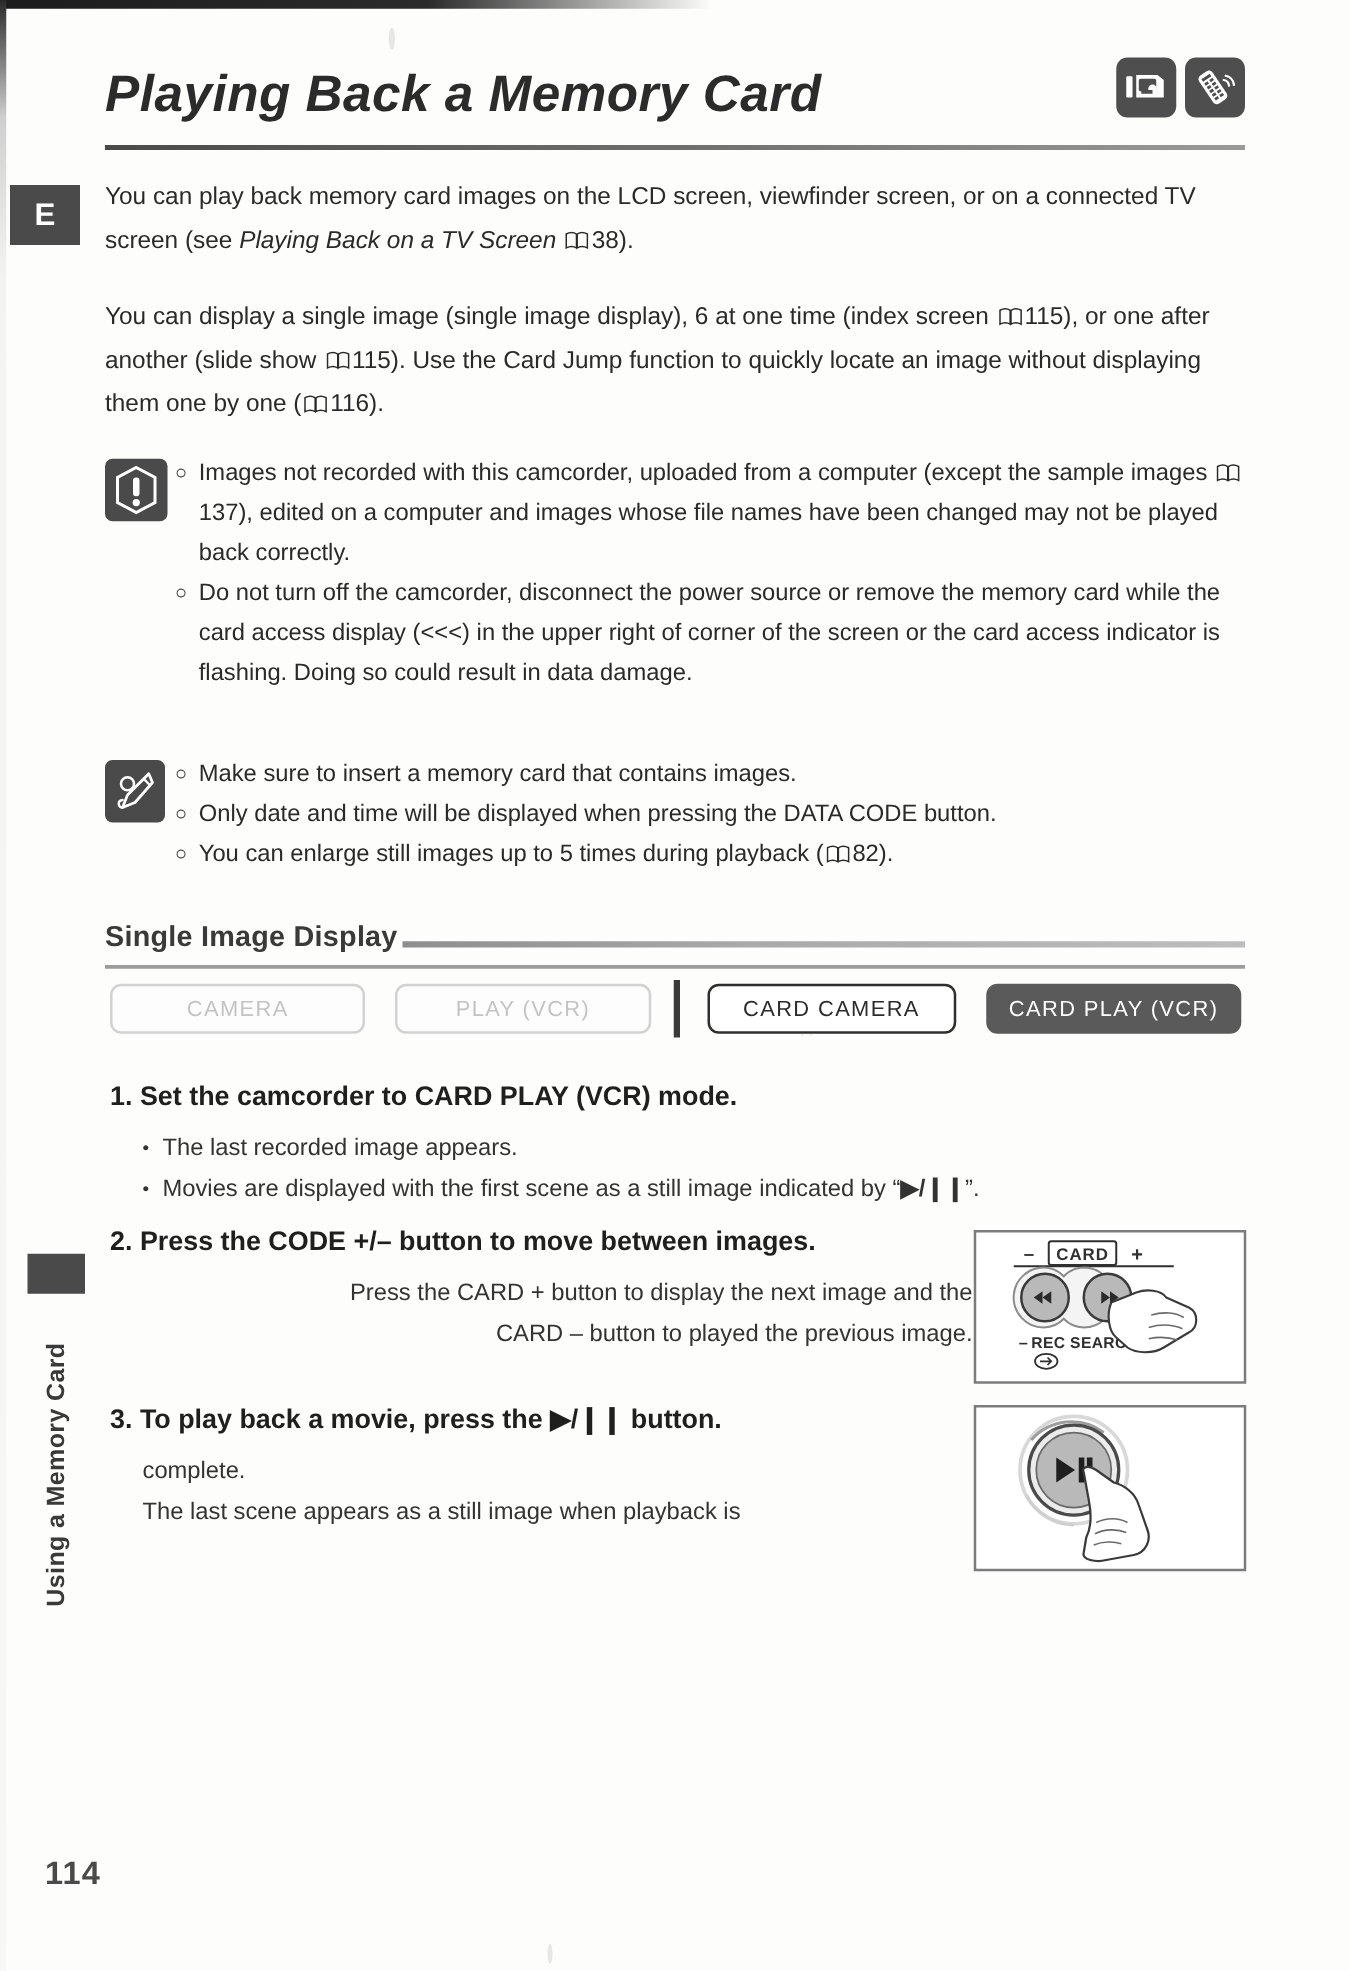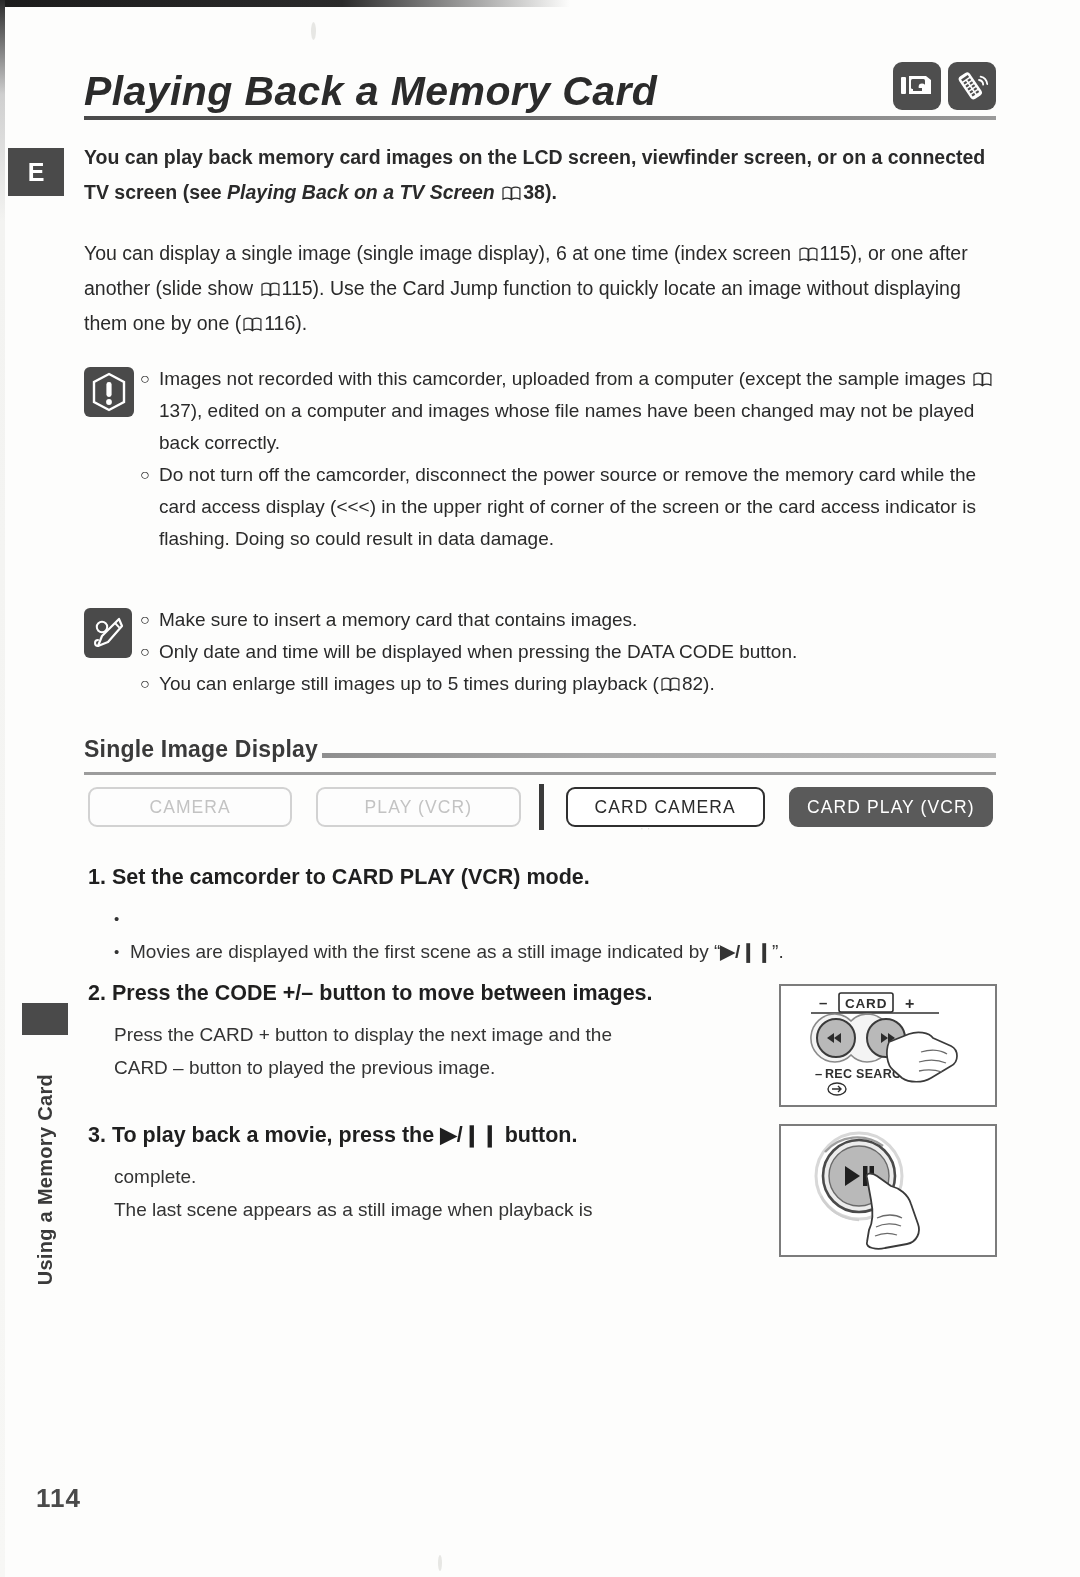--- a/index.html
+++ b/index.html
@@ -33,21 +33,21 @@
   }
   .scan-speck {
     position: absolute;
     background: #e7e7e4;
     border-radius: 50%;
   }
 
   
   .title-row {
     position: absolute;
-    left: 84px; top: 60px;
+    left: 84px; top: 44px;
     width: 912px; height: 66px;
   }
   .page-title {
     font-size: 41px;
     font-weight: bold;
     font-style: italic;
     letter-spacing: 0.4px;
     color: #2b2b2b;
     line-height: 62px;
     white-space: nowrap;
@@ -114,21 +114,21 @@
     white-space: nowrap;
   }
 
   .para {
     font-size: 19.5px;
     line-height: 35px;
     color: #2a2a2a;
   }
   .para em { font-style: italic; }
 
-  .blk-intro1 { position: absolute; left: 84px; top: 140px; width: 912px; font-weight: bold; }
+  .blk-intro1 { position: absolute; left: 84px; top: 140px; width: 912px; }
   .blk-intro2 { position: absolute; left: 84px; top: 236px; width: 915px; }
 
   
   .bookref {
     display: inline-block;
     width: 19px; height: 15px;
     vertical-align: -2px;
     position: relative;
     margin: 0 2px;
   }
@@ -478,36 +478,37 @@
   <div class="faint-mark" style="left:640px; top:822px;">·  ·</div>
 
   <div class="step" style="left:88px; top:862px; width:790px;">
     <div class="step-title">
       <span>1.</span>
       <span>Set the camcorder to CARD PLAY (VCR) mode.</span>
     </div>
     <div class="step-body" style="margin-top:10px;">
       <div class="sub-bullet">
         <div class="dot">•</div>
+        <div>The last recorded image appears.</div>
       </div>
       <div class="sub-bullet">
         <div class="dot">•</div>
         <div>
           <span>Movies are displayed with the first scene as a still image indicated by “</span><span class="pp-glyph">▶/❙❙</span><span>”.</span>
         </div>
       </div>
     </div>
   </div>
 
   <div class="step" style="left:88px; top:978px; width:690px;">
     <div class="step-title">
       <span>2.</span>
       <span>Press the CODE +/– button to move between images.</span>
     </div>
-    <div class="step-body" style="margin-top:10px; margin-left:26px;">
+    <div class="step-body" style="margin-top:10px; margin-left:26px;text-align:right;">
       <div>Press the CARD + button to display the next image and the</div>
       <div>CARD – button to played the previous image.</div>
     </div>
   </div>
 
   <div class="step" style="left:88px; top:1120px; width:690px;">
     <div class="step-title">
       <span>3.</span>
       <span>To play back a movie, press the </span><span class="pp-glyph">▶/❙❙</span><span> button.</span>
     </div>

